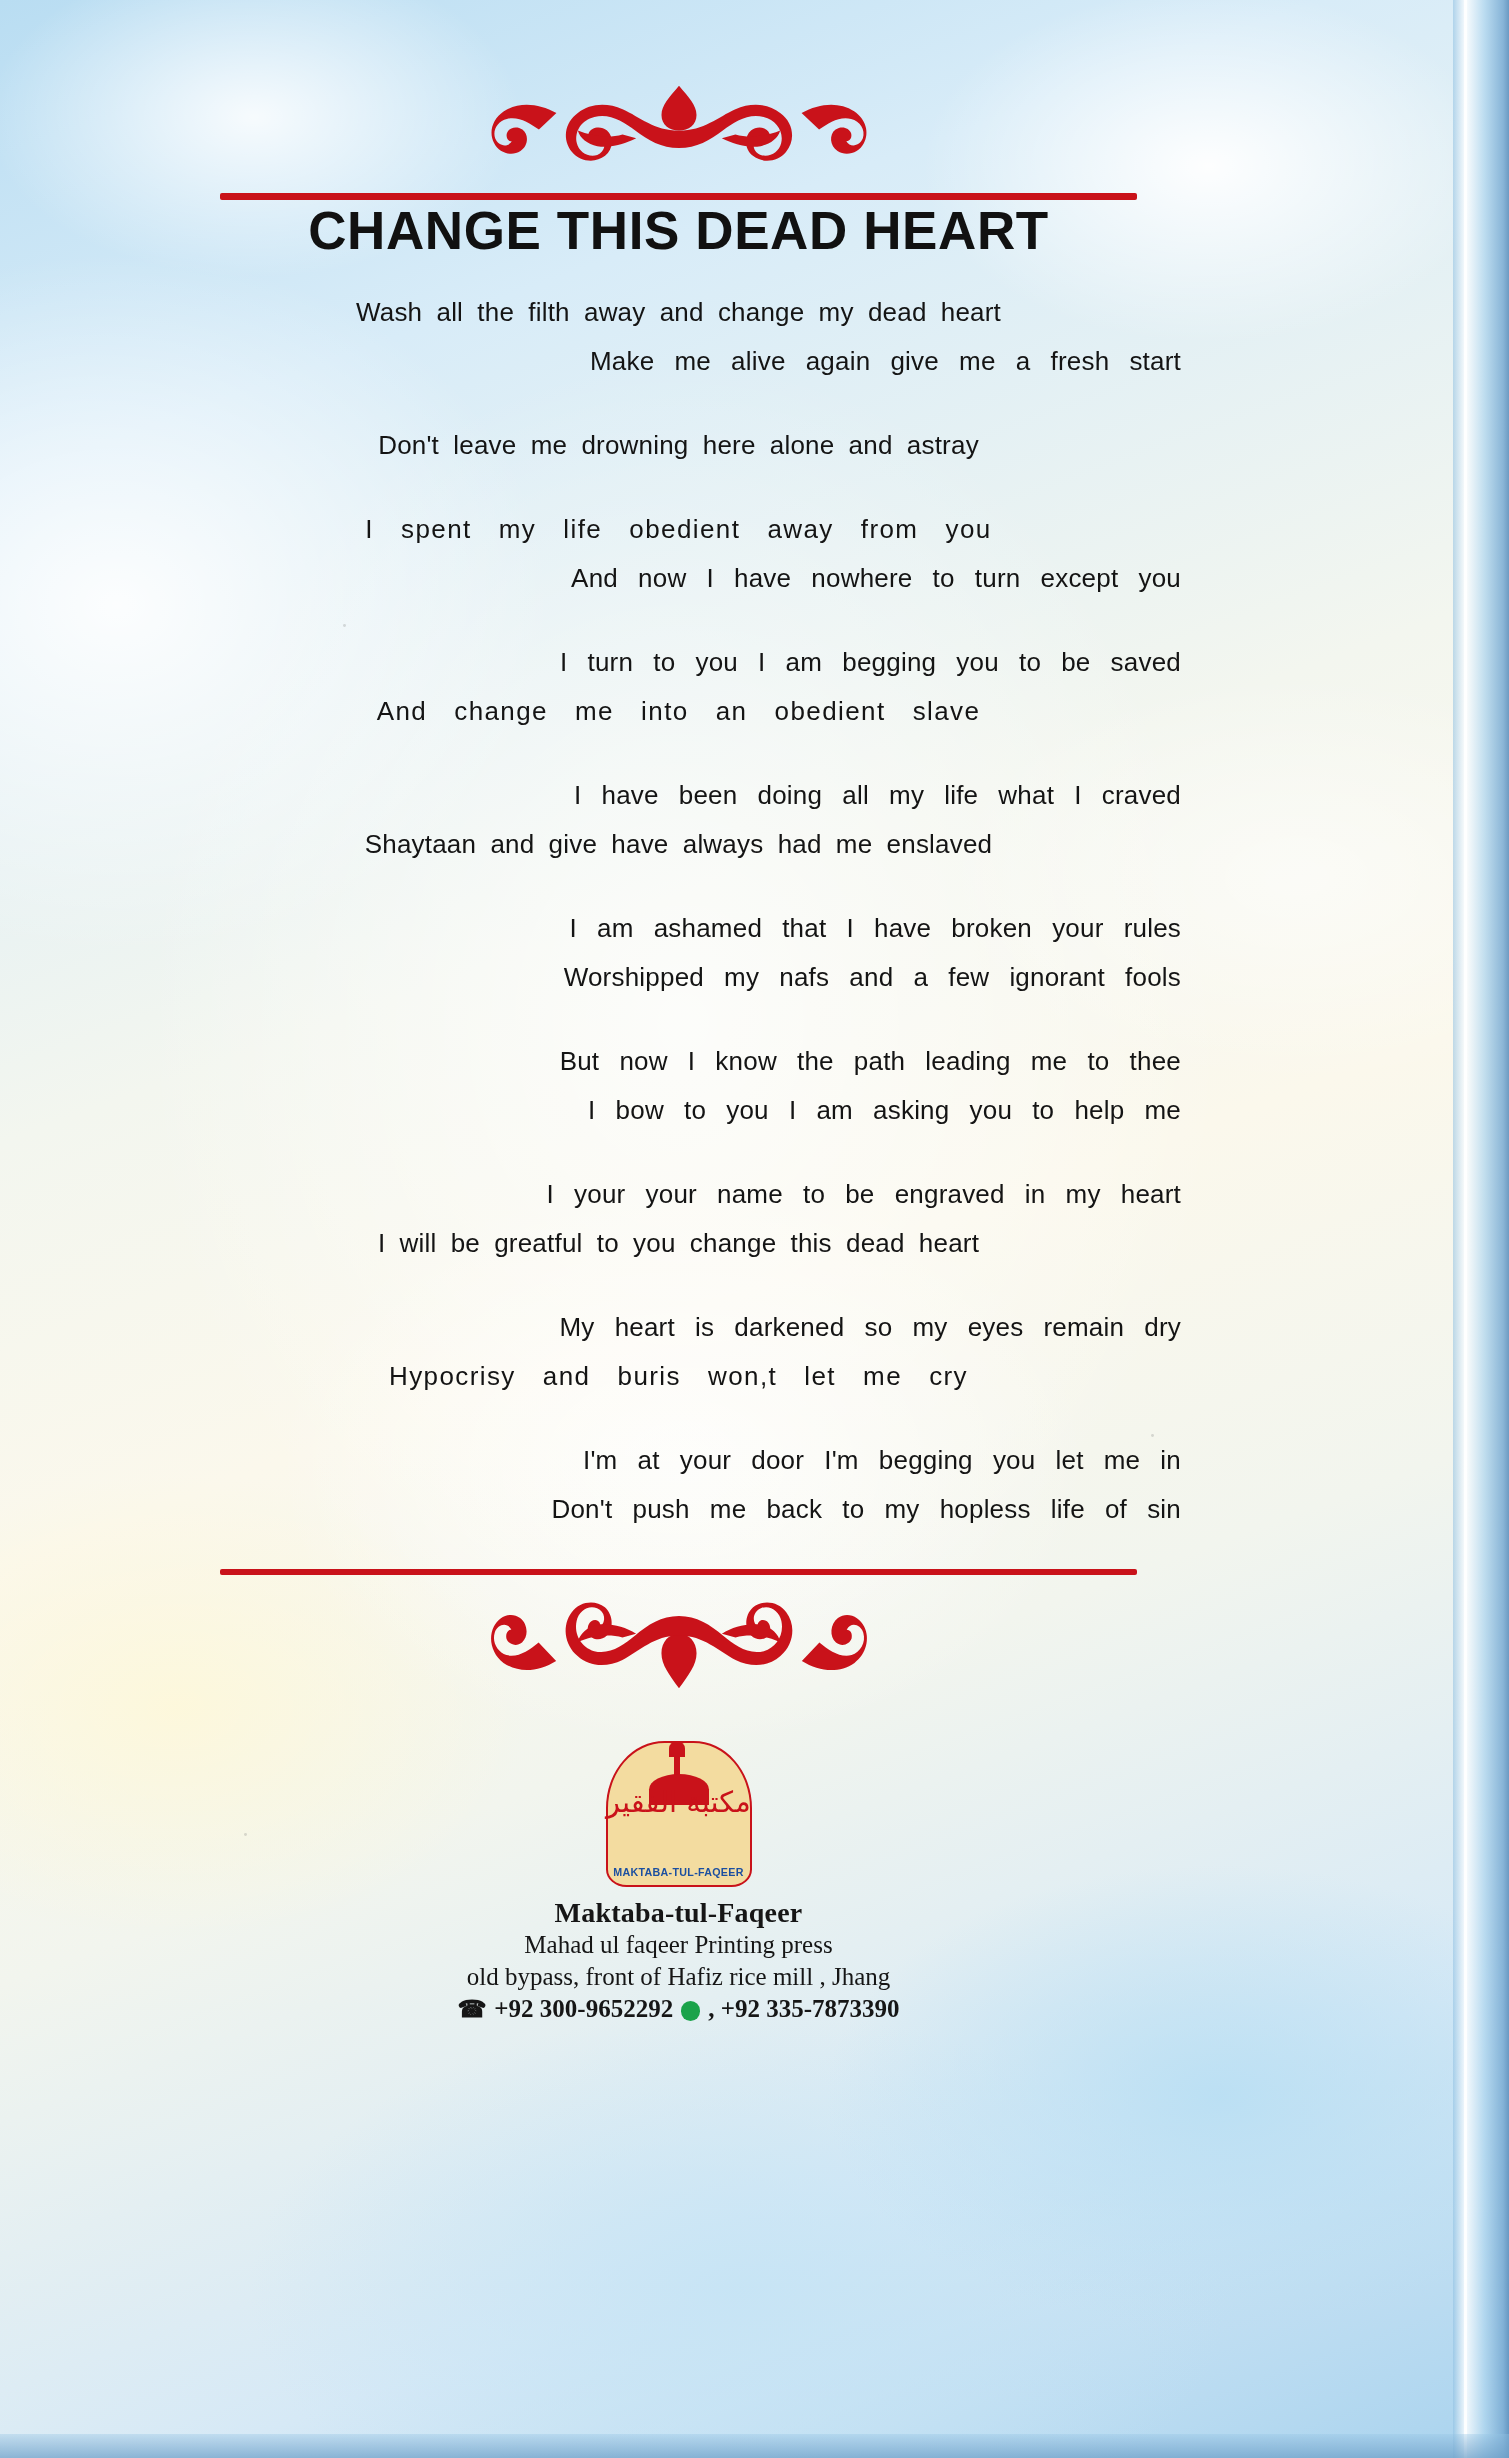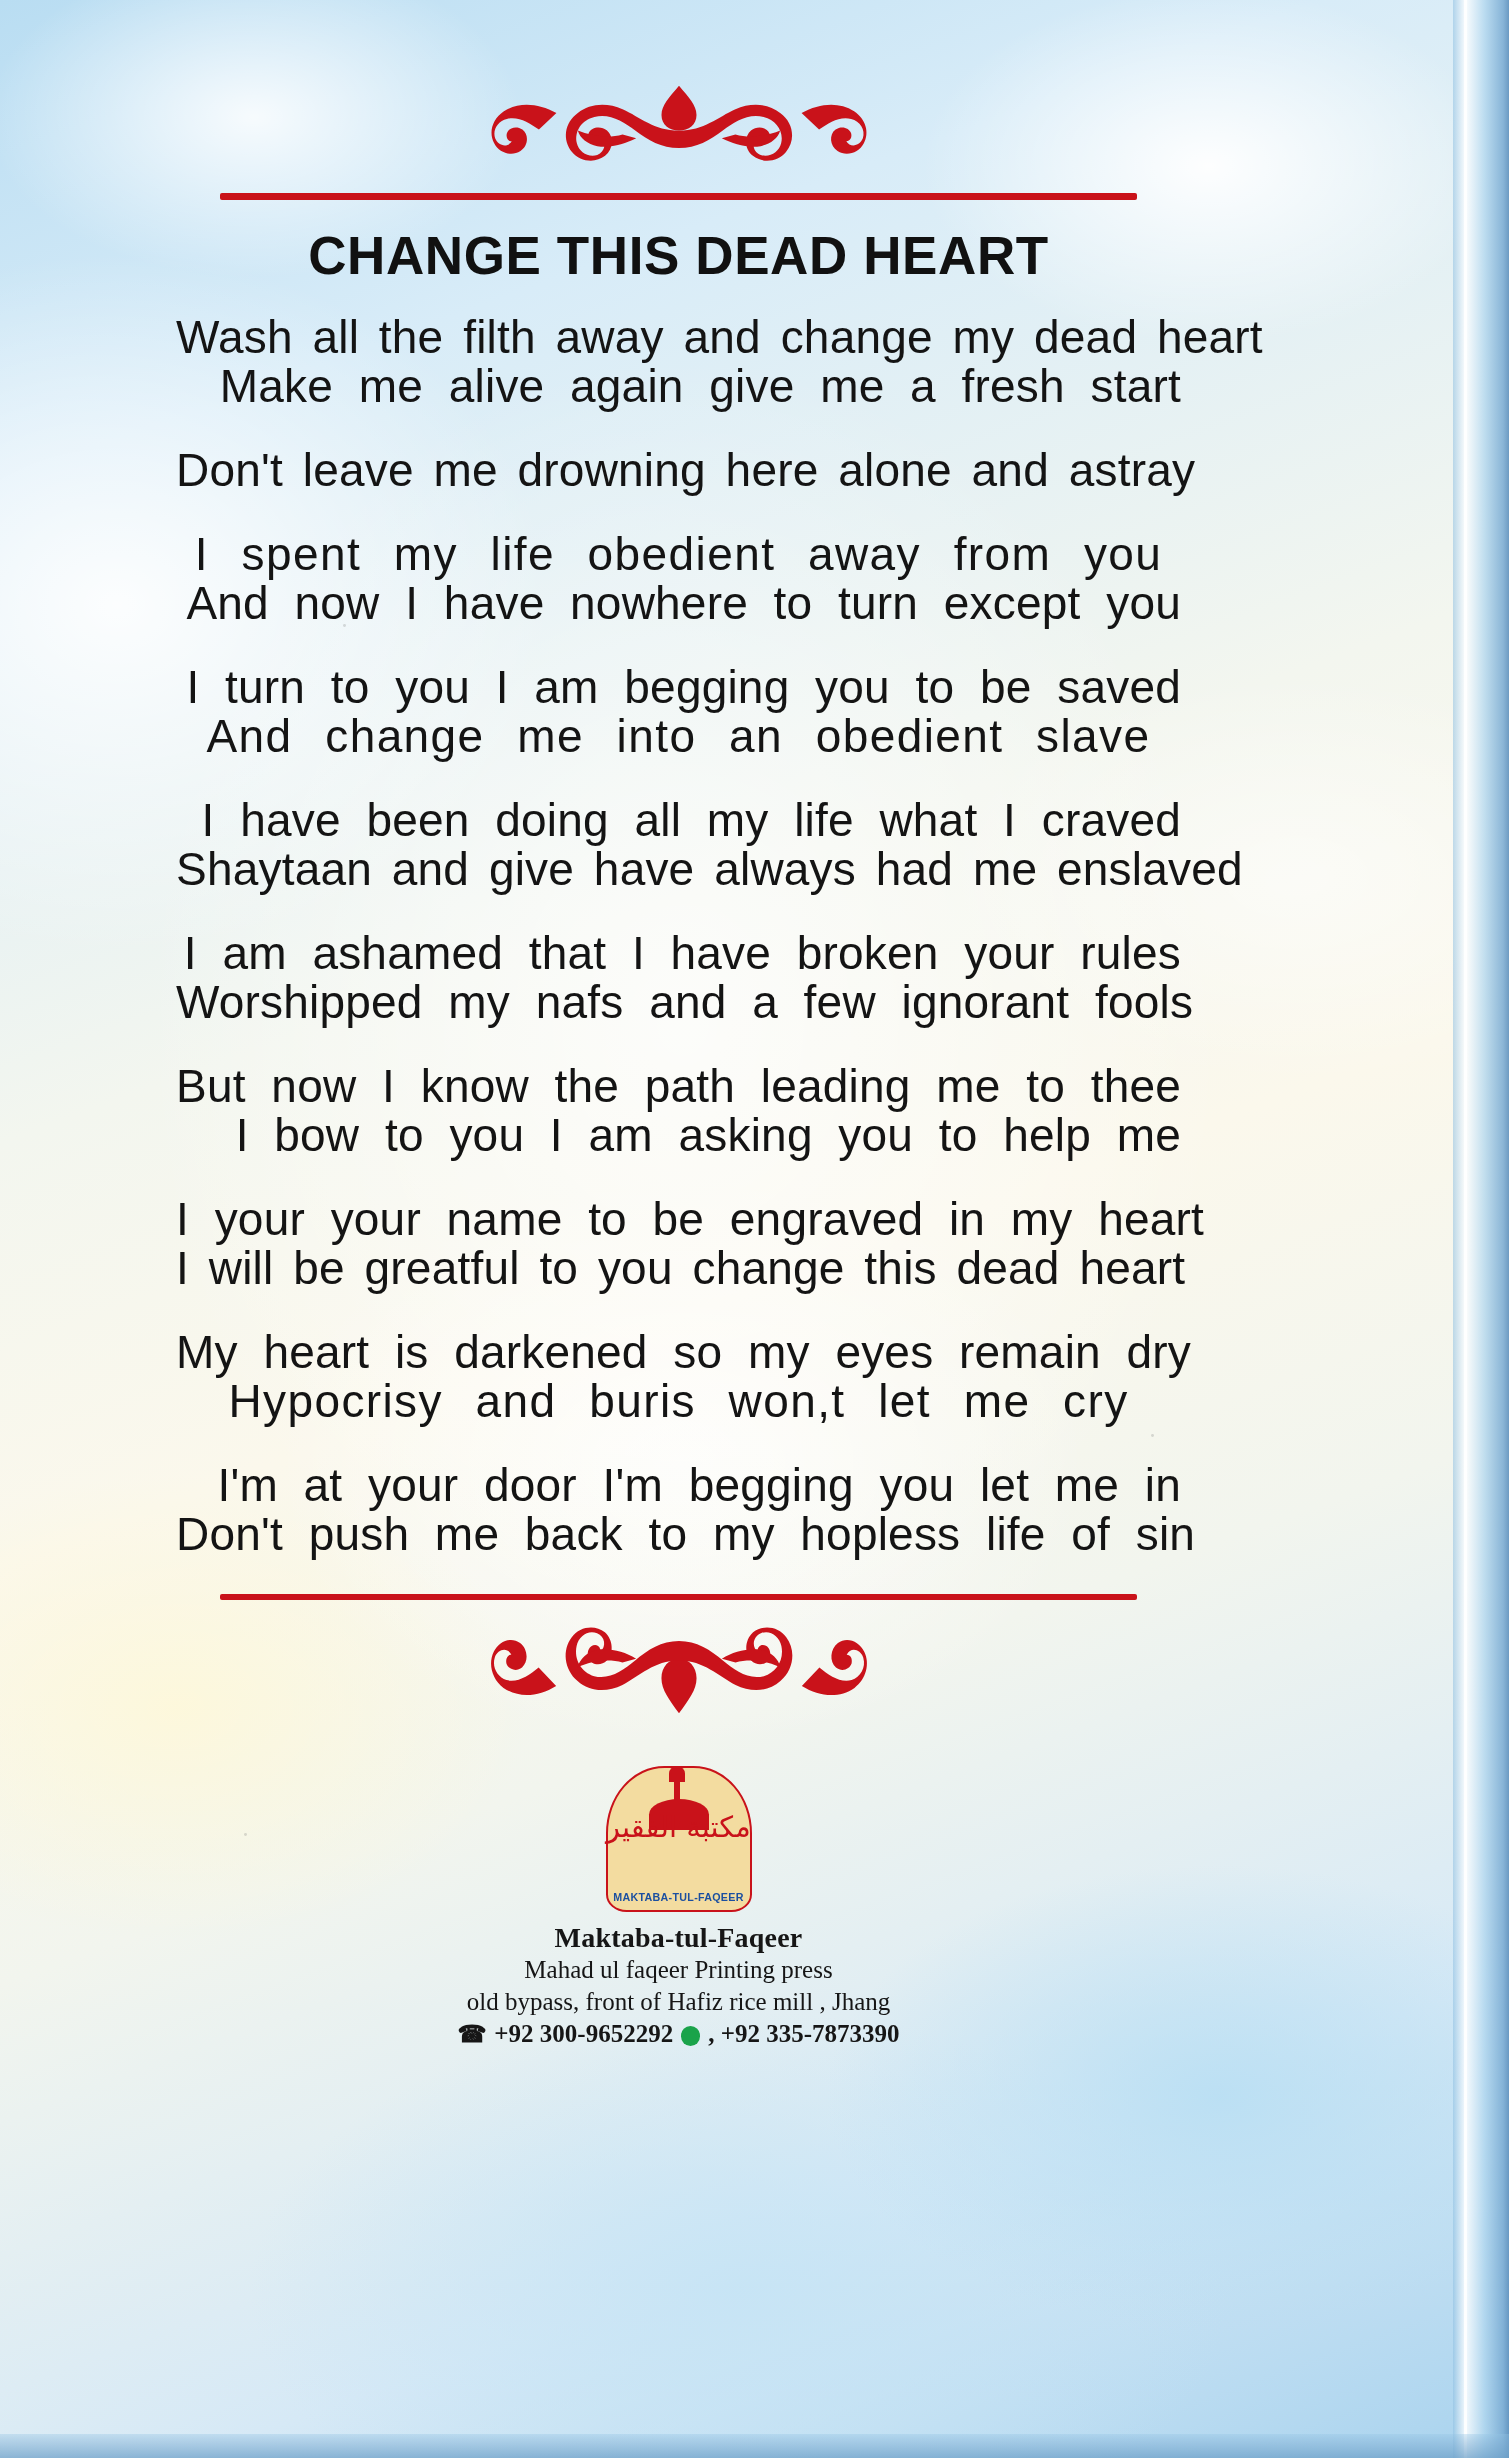--- a/index.html
+++ b/index.html
@@ -97,29 +97,28 @@
     margin: 5.9px auto 0 auto;
     border-radius: 2px;
   }
 
   .title {
     font-family: "Liberation Sans", sans-serif;
     font-weight: bold;
     font-size: 53px;
     letter-spacing: 0.6px;
     color: #111;
-    margin-top: 25px;
     margin-bottom: 9.8px;
   }
 
   
   .poem {
     margin-top: 27px;
     color: #141414;
-    font-size: 46px;
+    font-size: 26px;
     line-height: 49px;
   }
   .stanza {
     margin-bottom: 35px;
   }
   .line {
     white-space: nowrap;
     letter-spacing: 0.2px;
   }
   

